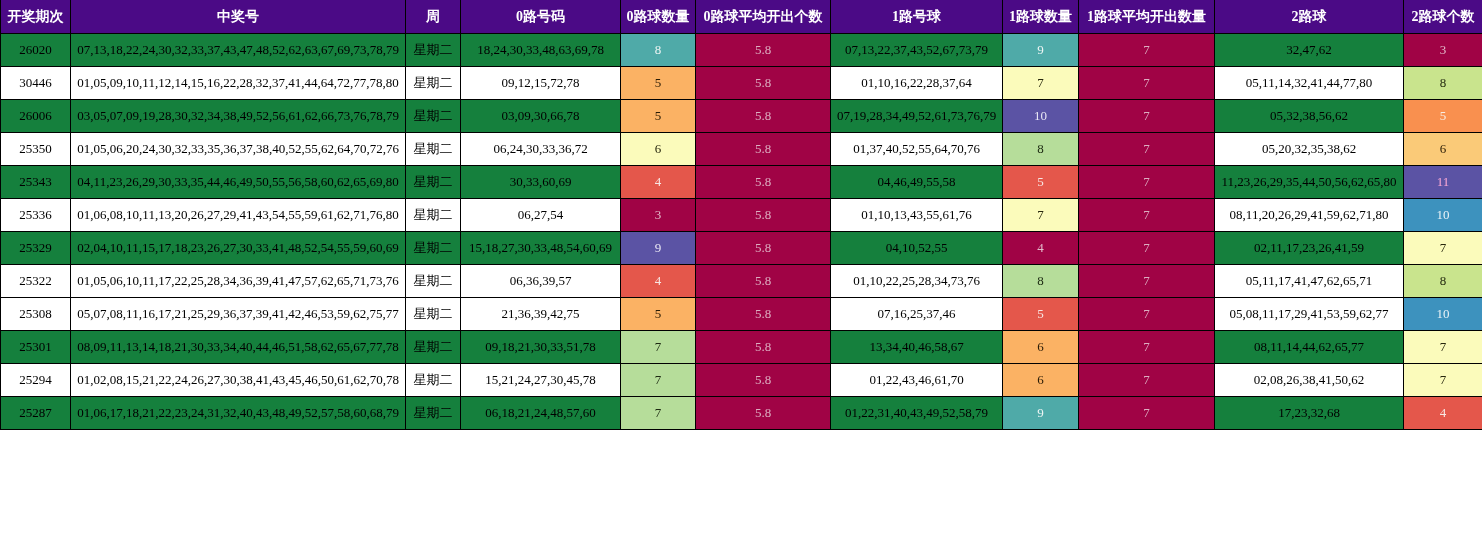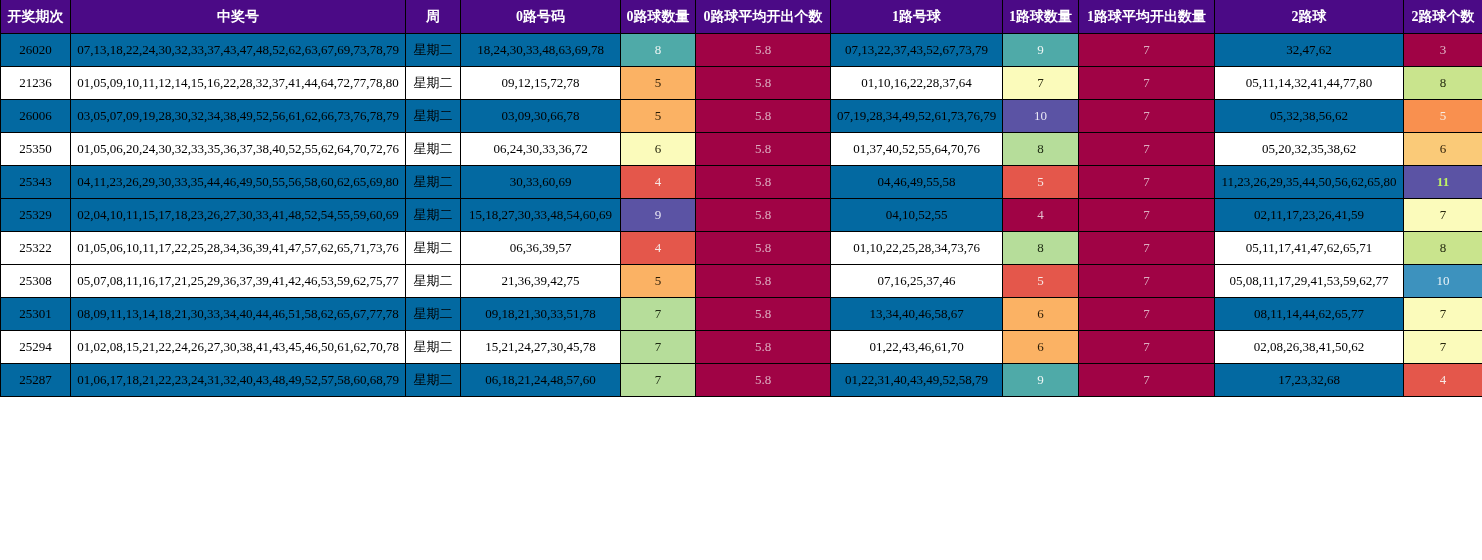--- a/index.html
+++ b/index.html
@@ -38,21 +38,21 @@
     color: #fff;
     font-size: 14px;
     font-weight: bold;
     height: 34px;
   }
   table.analysis td {
     height: 33px;
     font-size: 13px;
     color: #000;
   }
-  tr.row-odd td.plain  { background: #0369a1; }
+  tr.row-odd td.plain  { background: #15803d; }
   tr.row-even td.plain { background: #ffffff; }
   td.col-winning { font-size: 12.4px; }
   td.col-road1_numbers, td.col-road2_numbers, td.col-road0_numbers { font-size: 12.6px; }
   td.col-week { font-size: 14px; }
   td.count-cell { font-size: 13.5px; }
 </style>
 </head>
 <body>
 
 <div class="page">
@@ -93,21 +93,21 @@
           <td class="plain col-road0_numbers">18,24,30,33,48,63,69,78</td>
           <td class="count-cell col-road0_count" style="background: rgb(79, 170, 168); color: rgb(238, 245, 244);">8</td>
           <td class="count-cell col-road0_avg" style="background: rgb(160, 3, 69); color: rgb(220, 174, 192);">5.8</td>
           <td class="plain col-road1_numbers">07,13,22,37,43,52,67,73,79</td>
           <td class="count-cell col-road1_count" style="background: rgb(79, 170, 168); color: rgb(238, 245, 244);">9</td>
           <td class="count-cell col-road1_avg" style="background: rgb(160, 3, 69); color: rgb(220, 174, 192);">7</td>
           <td class="plain col-road2_numbers">32,47,62</td>
           <td class="count-cell col-road2_count" style="background: rgb(160, 3, 69); color: rgb(227, 188, 203);">3</td>
         </tr>
         <tr class="row-even">
-          <td class="plain col-period">21236</td>
+          <td class="plain col-period">30446</td>
           <td class="plain col-winning">01,05,09,10,11,12,14,15,16,22,28,32,37,41,44,64,72,77,78,80</td>
           <td class="plain col-week">星期二</td>
           <td class="plain col-road0_numbers">09,12,15,72,78</td>
           <td class="count-cell col-road0_count" style="background: rgb(251, 178, 100); color: rgb(42, 28, 6);">5</td>
           <td class="count-cell col-road0_avg" style="background: rgb(160, 3, 69); color: rgb(220, 174, 192);">5.8</td>
           <td class="plain col-road1_numbers">01,10,16,22,28,37,64</td>
           <td class="count-cell col-road1_count" style="background: rgb(251, 251, 187); color: rgb(39, 39, 13);">7</td>
           <td class="count-cell col-road1_avg" style="background: rgb(160, 3, 69); color: rgb(220, 174, 192);">7</td>
           <td class="plain col-road2_numbers">05,11,14,32,41,44,77,80</td>
           <td class="count-cell col-road2_count" style="background: rgb(201, 228, 141); color: rgb(35, 41, 15);">8</td>
@@ -142,21 +142,34 @@
           <td class="plain col-period">25343</td>
           <td class="plain col-winning">04,11,23,26,29,30,33,35,44,46,49,50,55,56,58,60,62,65,69,80</td>
           <td class="plain col-week">星期二</td>
           <td class="plain col-road0_numbers">30,33,60,69</td>
           <td class="count-cell col-road0_count" style="background: rgb(228, 87, 75); color: rgb(247, 230, 227);">4</td>
           <td class="count-cell col-road0_avg" style="background: rgb(160, 3, 69); color: rgb(220, 174, 192);">5.8</td>
           <td class="plain col-road1_numbers">04,46,49,55,58</td>
           <td class="count-cell col-road1_count" style="background: rgb(228, 87, 75); color: rgb(247, 230, 227);">5</td>
           <td class="count-cell col-road1_avg" style="background: rgb(160, 3, 69); color: rgb(220, 174, 192);">7</td>
           <td class="plain col-road2_numbers">11,23,26,29,35,44,50,56,62,65,80</td>
-          <td class="count-cell col-road2_count" style="background: rgb(91, 83, 164); color: #bef264; font-weight: bold;">11</td>
+          <td class="count-cell col-road2_count" style="background: rgb(91, 83, 164); color: #f9a8d4;">11</td>
+        </tr>
+        <tr class="row-even">
+          <td class="plain col-period">25336</td>
+          <td class="plain col-winning">01,06,08,10,11,13,20,26,27,29,41,43,54,55,59,61,62,71,76,80</td>
+          <td class="plain col-week">星期二</td>
+          <td class="plain col-road0_numbers">06,27,54</td>
+          <td class="count-cell col-road0_count" style="background: rgb(160, 3, 69); color: rgb(227, 188, 203);">3</td>
+          <td class="count-cell col-road0_avg" style="background: rgb(160, 3, 69); color: rgb(220, 174, 192);">5.8</td>
+          <td class="plain col-road1_numbers">01,10,13,43,55,61,76</td>
+          <td class="count-cell col-road1_count" style="background: rgb(251, 251, 187); color: rgb(39, 39, 13);">7</td>
+          <td class="count-cell col-road1_avg" style="background: rgb(160, 3, 69); color: rgb(220, 174, 192);">7</td>
+          <td class="plain col-road2_numbers">08,11,20,26,29,41,59,62,71,80</td>
+          <td class="count-cell col-road2_count" style="background: rgb(61, 146, 190); color: rgb(234, 243, 248);">10</td>
         </tr>
         <tr class="row-odd">
           <td class="plain col-period">25329</td>
           <td class="plain col-winning">02,04,10,11,15,17,18,23,26,27,30,33,41,48,52,54,55,59,60,69</td>
           <td class="plain col-week">星期二</td>
           <td class="plain col-road0_numbers">15,18,27,30,33,48,54,60,69</td>
           <td class="count-cell col-road0_count" style="background: rgb(91, 83, 164); color: rgb(233, 231, 244);">9</td>
           <td class="count-cell col-road0_avg" style="background: rgb(160, 3, 69); color: rgb(220, 174, 192);">5.8</td>
           <td class="plain col-road1_numbers">04,10,52,55</td>
           <td class="count-cell col-road1_count" style="background: rgb(160, 3, 69); color: rgb(227, 188, 203);">4</td>

